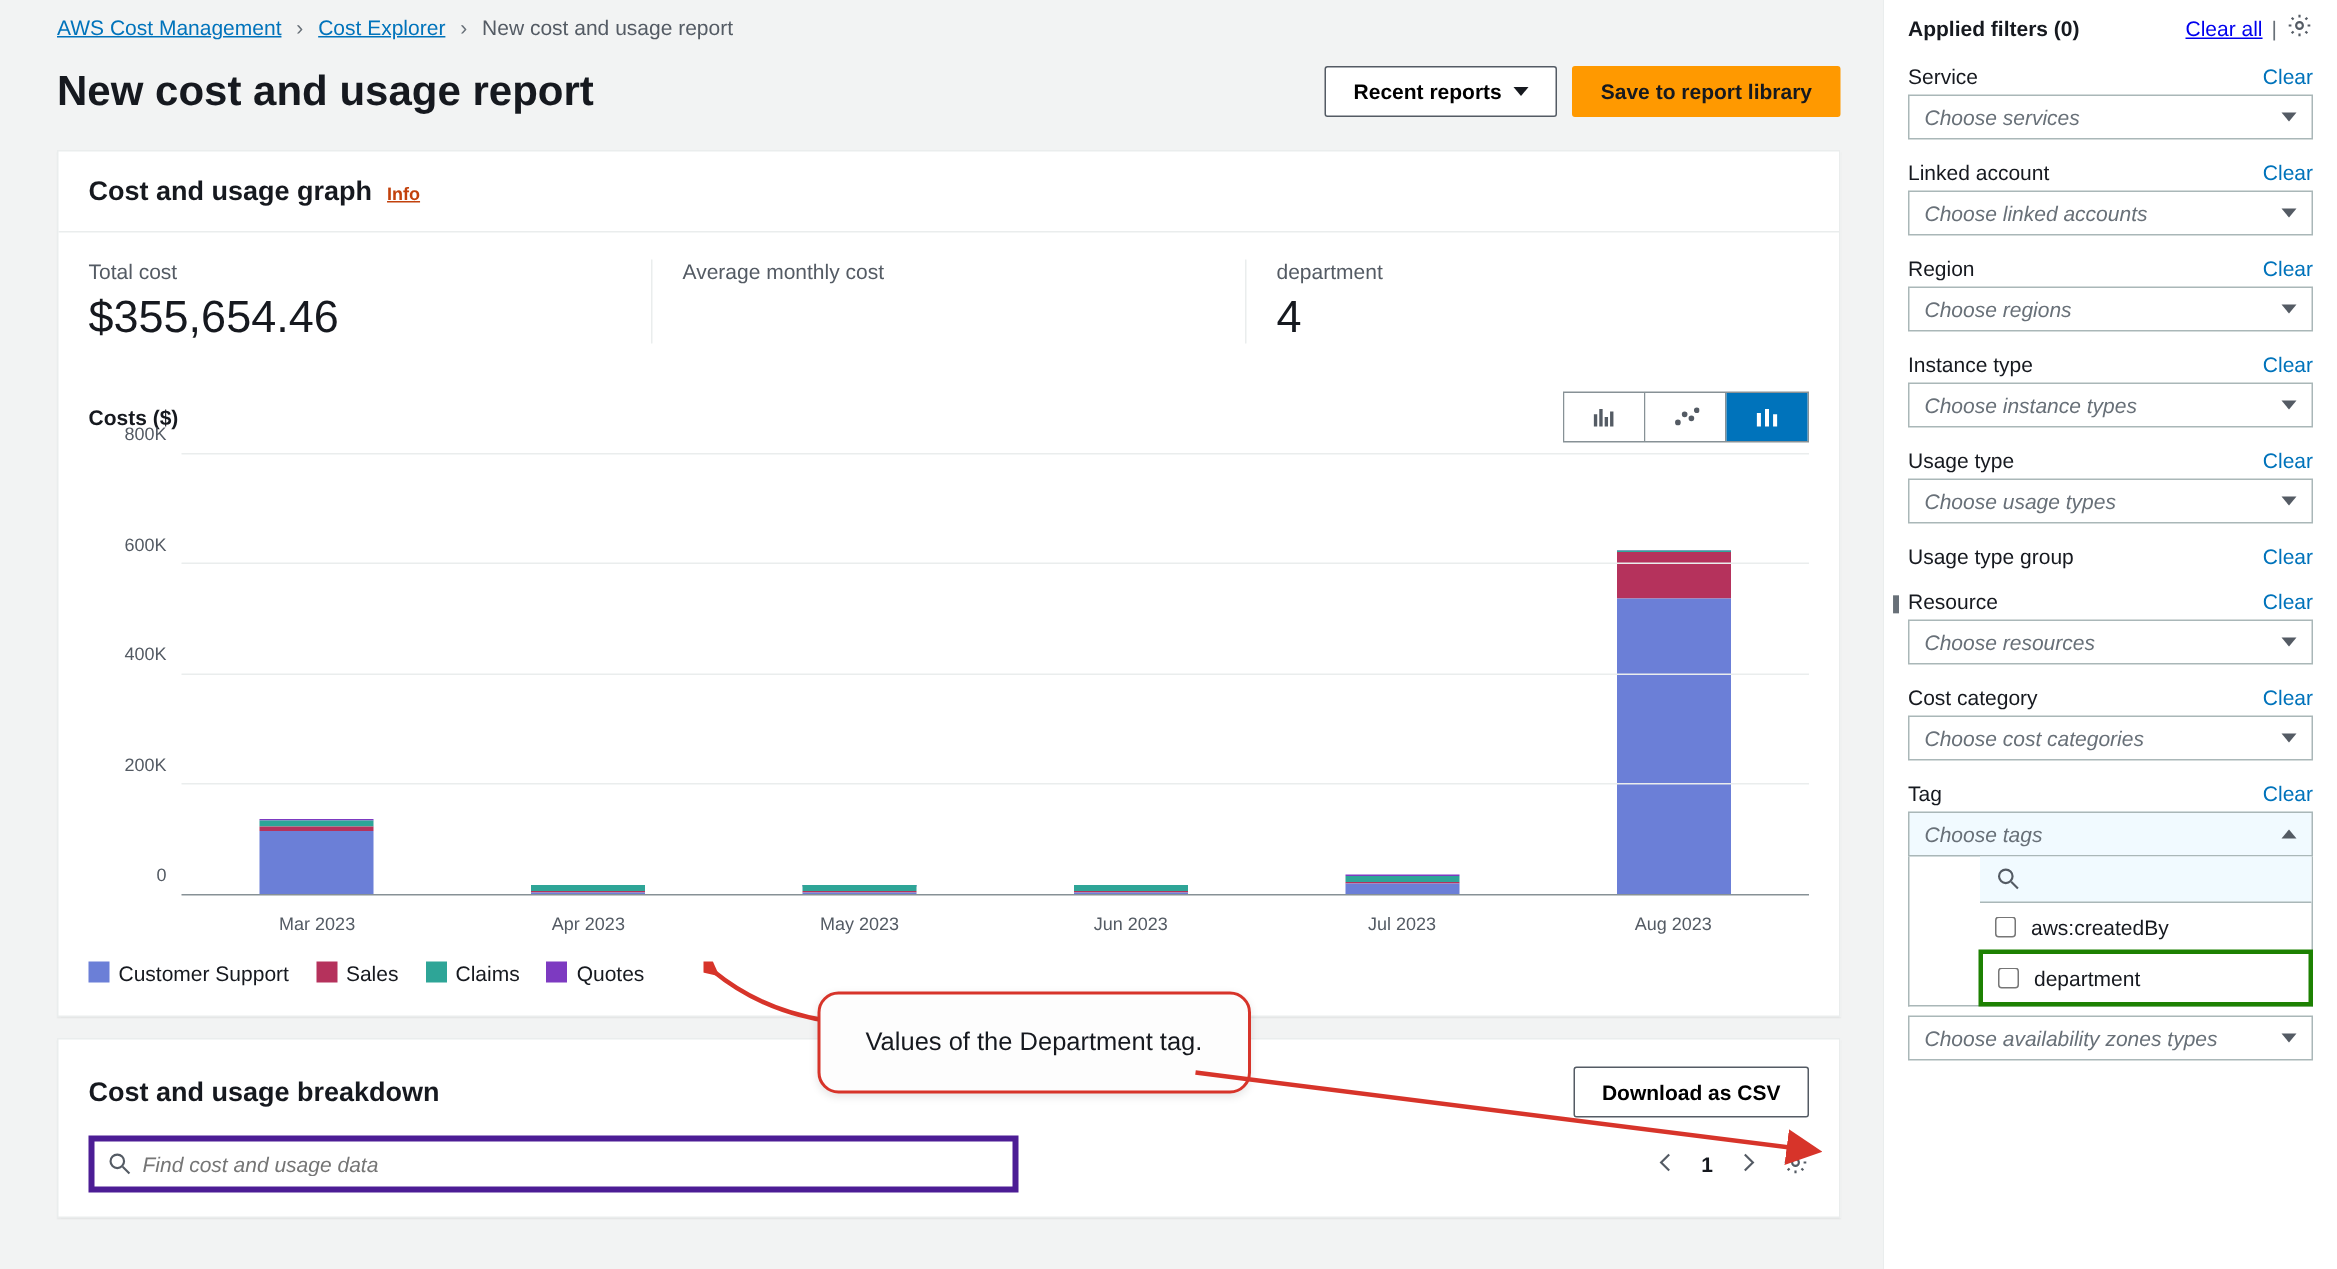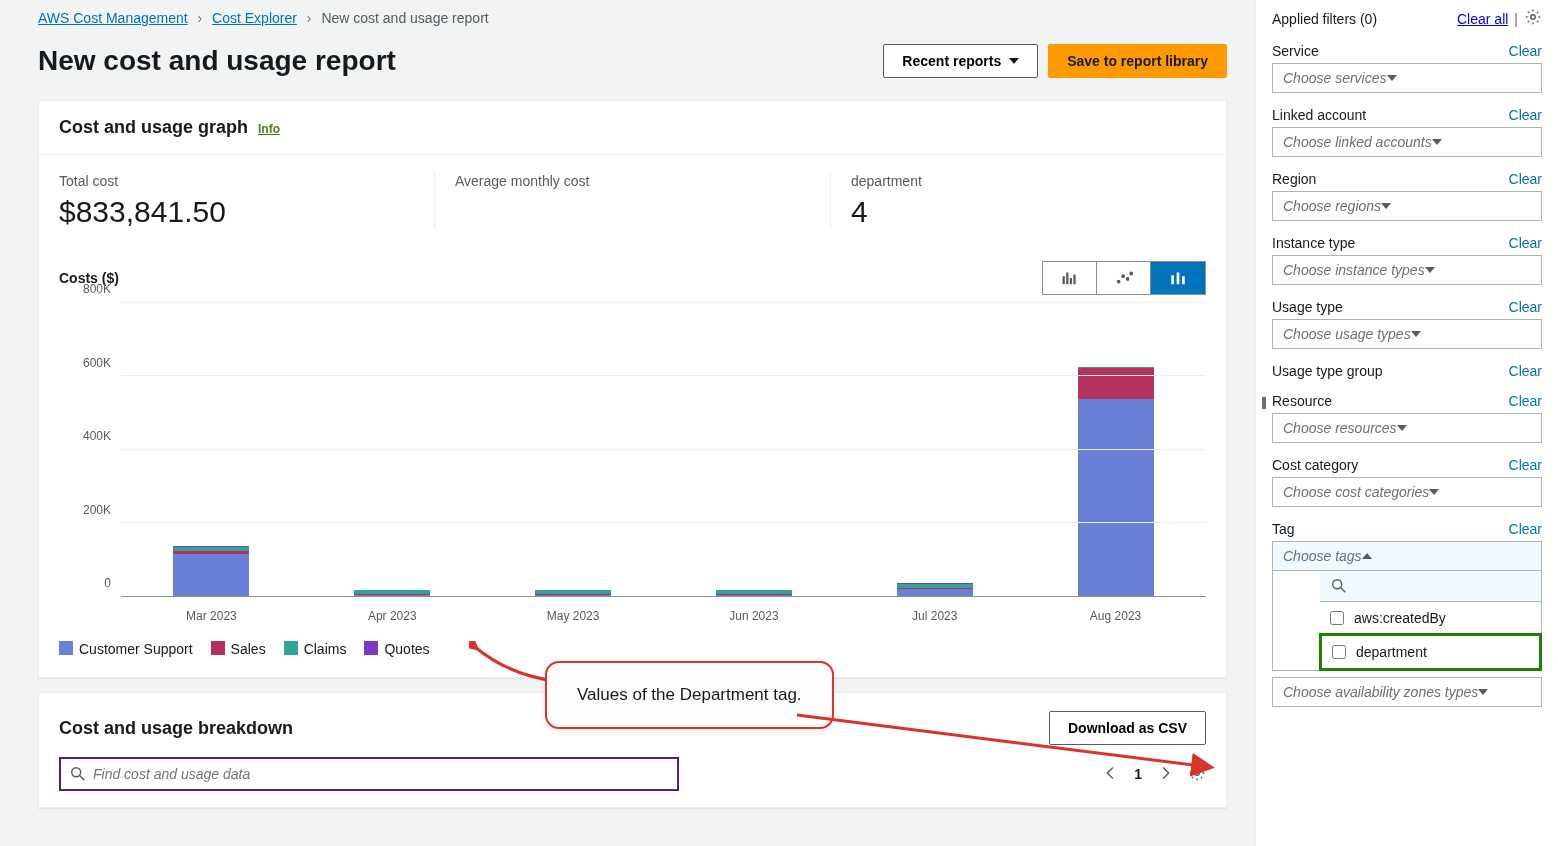--- a/index.html
+++ b/index.html
@@ -10,21 +10,21 @@
   .breadcrumbs .sep { color: #687078; margin: 0 6px; }
   .breadcrumbs .current { color: #545b64; }
   .title-row { display: flex; align-items: center; justify-content: space-between; margin-bottom: 22px; }
   .title-row h1 { font-size: 28px; font-weight: 700; }
   .title-row .btns { display: flex; gap: 10px; }
   .btn { padding: 8px 18px; font-size: 14px; font-weight: 700; border-radius: 2px; cursor: pointer; border: 1px solid #545b64; background: #fff; display: inline-flex; align-items: center; gap: 8px; }
   .btn.primary { background: #ff9900; border-color: #ff9900; color: #16191f; }
   .panel { background: #fff; border: 1px solid #eaeded; box-shadow: 0 1px 1px rgba(0,0,0,.05); }
   .panel-head { padding: 16px 20px; border-bottom: 1px solid #eaeded; display: flex; align-items: baseline; gap: 10px; }
   .panel-head h2 { font-size: 18px; font-weight: 700; }
-  .panel-head .info { color: #4d7c0f; font-size: 12px; font-weight: 700; }
+  .panel-head .info { color: #c2410c; font-size: 12px; font-weight: 700; }
   .metrics { display: flex; padding: 18px 0; }
   .metric { flex: 1; padding: 0 20px; border-right: 1px solid #eaeded; }
   .metric:last-child { border-right: none; }
   .metric .label { color: #545b64; font-size: 14px; margin-bottom: 6px; }
   .metric .value { font-size: 30px; font-weight: 400; }
   .chart-wrap { padding: 14px 20px 6px; }
   .chart-head { display: flex; justify-content: space-between; align-items: center; margin-bottom: 4px; }
   .chart-head .lbl { font-weight: 700; font-size: 14px; }
   .toggle-group { display: flex; border: 1px solid #879196; }
   .toggle-group .tg { width: 54px; height: 32px; display: flex; align-items: center; justify-content: center; border-right: 1px solid #879196; background: #fff; cursor: pointer; }
@@ -42,34 +42,34 @@
   .seg { width: 100%; }
   .xaxis { position: absolute; left: 62px; right: 0; bottom: 0; display: flex; }
   .xaxis .xl { flex: 1; text-align: center; font-size: 12px; color: #545b64; padding-top: 6px; }
   .legend { display: flex; gap: 18px; padding: 12px 20px 20px; align-items: center;}
   .legend .item { display: flex; align-items: flex-start; gap: 6px; font-size: 14px; }
   .legend .swatch { width: 14px; height: 14px; }
   .breakdown { margin-top: 14px; }
   .breakdown-head { padding: 18px 20px 12px; display: flex; justify-content: space-between; align-items: center;}
   .breakdown-head h2 { font-size: 18px; font-weight: 700; }
   .breakdown-controls { display: flex; gap: 14px; align-items: center; padding: 0 20px 16px;}
-  .search { flex: 1; max-width: 620px; display: flex; align-items: center; border: 2px solid #4c1d95; padding: 6px 8px; gap: 6px; }
+  .search { flex: 1; max-width: 620px; display: flex; align-items: center; border: 4px solid #4c1d95; padding: 6px 8px; gap: 6px; }
   .search input { border: none; outline: none; flex: 1; font-style: italic; color: #687078; font-size: 14px; }
   .pager { display: flex; align-items: center; gap: 14px; margin-left: auto;}
   .pager .pg-btn { color: #687078; cursor: pointer; }
   .callout { position: absolute; background: #fdfdfd; border: 2px solid #d7342a; border-radius: 14px; padding: 22px 30px; font-size: 17px; color: #16191f; box-shadow: 0 2px 6px rgba(0,0,0,.1); z-index: 50; }
   .sidebar { width: 303px; background: #fff; border-left: 1px solid #eaeded; padding: 0 16px 16px; overflow-y: auto; position: relative;}
   .sb-top { display: flex; justify-content: space-between; align-items: center; padding: 8px 0 14px; }
-  .sb-top .applied { font-size: 14px; }
+  .sb-top .applied { font-size: 14px; font-weight: bold; }
   .sb-top .right-links { display: flex; align-items: center; gap: 6px; color: #0073bb; font-size: 14px; }
   .filter-group { margin-bottom: 14px; }
   .fg-head { display: flex; justify-content: space-between; margin-bottom: 4px; }
   .fg-head .name { font-size: 14px; }
   .fg-head .clear { color: #0073bb; font-size: 14px; cursor: pointer; }
-  .select { border: 1px solid #aab7b8; padding: 6px 10px; display: flex; align-items: center; font-style: italic; color: #687078; cursor: pointer; background: #fff;}
+  .select { border: 1px solid #aab7b8; padding: 6px 10px; display: flex; justify-content: space-between; align-items: center; font-style: italic; color: #687078; cursor: pointer; background: #fff;}
   .select .caret { width: 0; height: 0; border-left: 5px solid transparent; border-right: 5px solid transparent; border-top: 6px solid #545b64; }
   .select.open { background: #f1faff; }
   .select.open .caret { border-top: none; border-bottom: 6px solid #545b64; }
   .tag-dropdown { border: 1px solid #aab7b8; border-top: none; padding-left: 47px; }
   .tag-search { display: flex; align-items: center; padding: 6px 10px; border-bottom: 1px solid #aab7b8; background: #f1faff;}
   .tag-opt { display: flex; align-items: center; gap: 10px; padding: 8px 10px; }
   .tag-opt input { width: 14px; height: 14px; }
   .tag-opt.highlight { border: 3px solid #1d8102; margin: -1px; }
   .collapse-handle { position: absolute; left: -7px; top: 395px; color: #687078; font-size: 12px; }
   svg.icon { width: 18px; height: 18px; stroke: #545b64; fill: none; stroke-width: 1.6; }
@@ -99,21 +99,21 @@
 
   <div class="panel" style="position:relative;">
     <div class="panel-head">
       <h2>Cost and usage graph</h2>
       <a href="#" class="info">Info</a>
     </div>
 
     <div class="metrics">
       <div class="metric">
         <div class="label">Total cost</div>
-        <div class="value">$833,841.50</div>
+        <div class="value">$355,654.46</div>
       </div>
       <div class="metric">
         <div class="label">Average monthly cost</div>
       </div>
       <div class="metric">
         <div class="label">department</div>
         <div class="value">4</div>
       </div>
     </div>
 

